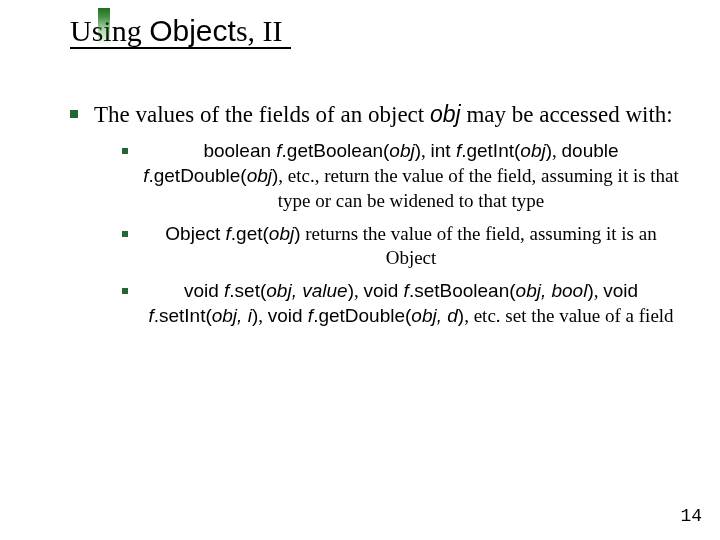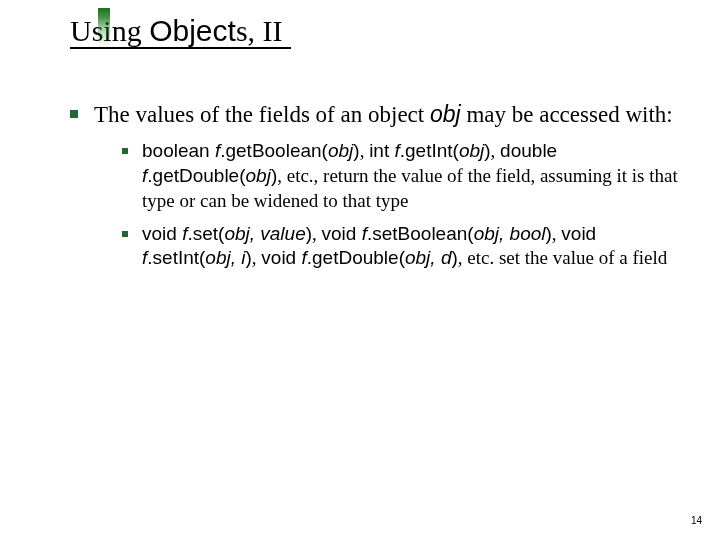--- a/index.html
+++ b/index.html
@@ -68,20 +68,21 @@
     left: 0;
     top: 10px;
     width: 8px;
     height: 8px;
     background: #226633;
   }
   ul.lvl2 {
     list-style: none;
     margin: 10px 0 0 0;
     padding: 0 0 0 28px;
+    text-align: center;
   }
   ul.lvl2 > li {
     position: relative;
     padding-left: 20px;
     font-size: 19px;
     line-height: 1.3;
     margin-bottom: 8px;
   }
   ul.lvl2 > li::before {
     content: "";
@@ -91,22 +92,22 @@
     width: 6px;
     height: 6px;
     background: #226633;
   }
   .sans { font-family: Arial, Helvetica, sans-serif; }
   .ital { font-style: italic; }
   .page-num {
     position: absolute;
     right: 18px;
     bottom: 14px;
-    font-family: Liberation Sans, sans-serif;
-    font-size: 10px;
+    font-family: Liberation Mono, monospace;
+    font-size: 18px;
   }
 </style>
 </head>
 <body>
 
 <div class="slide">
 
   <div class="title-wrap">
     <div class="title-accent"></div>
     <div class="title">
@@ -114,20 +115,21 @@
     </div>
   </div>
 
   <div class="body">
     <ul class="lvl1">
       <li>
         <span>The values of the fields of an object </span><span class="sans ital">obj</span><span> may be accessed with:</span>
 
         <ul class="lvl2" id="lvl2">
             <li><span class="sans">boolean </span><span class="sans ital">f</span><span class="sans">.getBoolean(</span><span class="sans ital">obj</span><span class="sans">)</span><span>, </span><span class="sans">int </span><span class="sans ital">f</span><span class="sans">.getInt(</span><span class="sans ital">obj</span><span class="sans">)</span><span>, </span><span class="sans">double </span><span class="sans ital">f</span><span class="sans">.getDouble(</span><span class="sans ital">obj</span><span class="sans">)</span><span>, etc., return the value of the field, assuming it is that type or can be widened to that type</span></li>
+            <li><span class="sans">Object </span><span class="sans ital">f</span><span class="sans">.get(</span><span class="sans ital">obj</span><span class="sans">)</span><span> returns the value of the field, assuming it is an Object</span></li>
             <li><span class="sans">void </span><span class="sans ital">f</span><span class="sans">.set(</span><span class="sans ital">obj, value</span><span class="sans">)</span><span>, </span><span class="sans">void </span><span class="sans ital">f</span><span class="sans">.setBoolean(</span><span class="sans ital">obj, bool</span><span class="sans">)</span><span>, </span><span class="sans">void </span><span class="sans ital">f</span><span class="sans">.setInt(</span><span class="sans ital">obj, i</span><span class="sans">)</span><span>, </span><span class="sans">void </span><span class="sans ital">f</span><span class="sans">.getDouble(</span><span class="sans ital">obj, d</span><span class="sans">)</span><span>, etc. set the value of a field</span></li>
           </ul>
       </li>
     </ul>
   </div>
 
   <div class="page-num">14</div>
 </div>
 
 </body></html>

